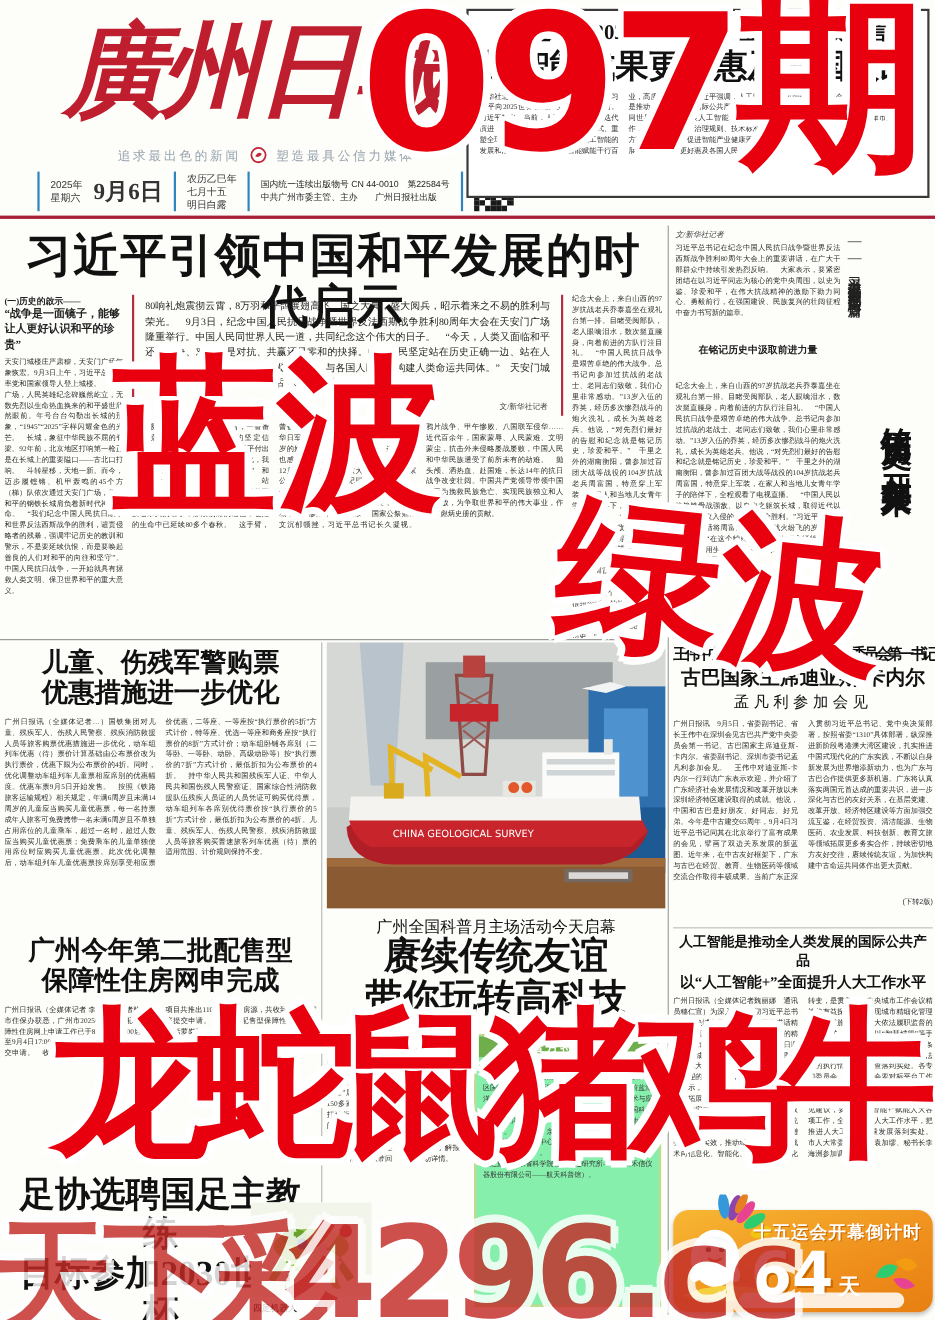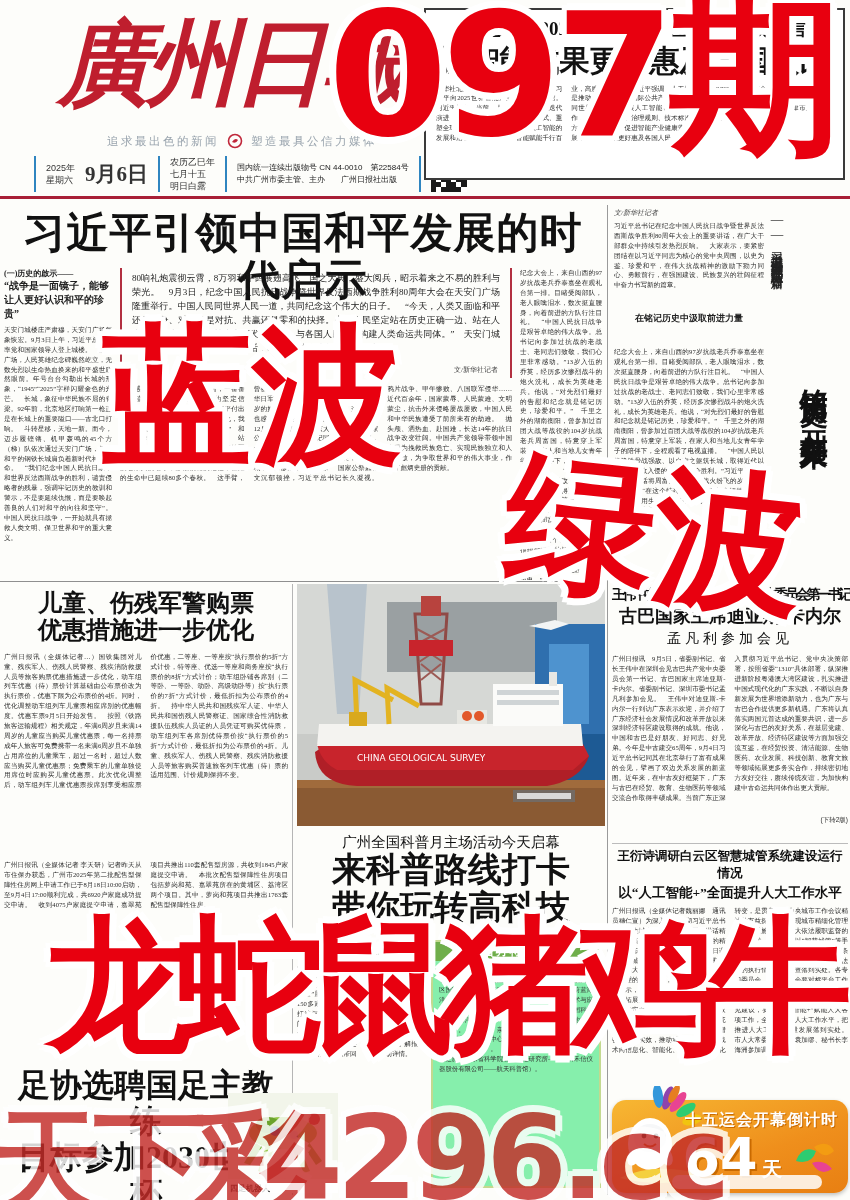--- a/index.html
+++ b/index.html
@@ -194,20 +194,24 @@
 
   <div class="abs" style="left:4px;top:590px;width:284px;">
     <div class="hl" style="font-size:24px;">
       <div>儿童、伤残军警购票</div>
       <div>优惠措施进一步优化</div>
     </div>
     <div class="body-txt cols2" style="margin-top:8px;height:182px;overflow:hidden;">广州日报讯（全媒体记者…）国铁集团对儿童、残疾军人、伤残人民警察、残疾消防救援人员等旅客购票优惠措施进一步优化，动车组列车优惠（待）票价计算基础由公布票价改为执行票价，优惠下限为公布票价的4折。同时，优化调整动车组列车儿童票相应席别的优惠幅度。优惠车票9月5日开始发售。　按照《铁路旅客运输规程》相关规定，年满6周岁且未满14周岁的儿童应当购买儿童优惠票，每一名持票成年人旅客可免费携带一名未满6周岁且不单独占用席位的儿童乘车，超过一名时，超过人数应当购买儿童优惠票；免费乘车的儿童单独使用席位时应购买儿童优惠票。此次优化调整后，动车组列车儿童优惠票按席别享受相应票价优惠，二等座、一等座按“执行票价的5折”方式计价，特等座、优选一等座和商务座按“执行票价的8折”方式计价；动车组卧铺各席别（二等卧、一等卧、动卧、高级动卧等）按“执行票价的7折”方式计价，最低折扣为公布票价的4折。　持中华人民共和国残疾军人证、中华人民共和国伤残人民警察证、国家综合性消防救援队伍残疾人员证的人员凭证可购买优待票，动车组列车各席别优待票价按“执行票价的5折”方式计价，最低折扣为公布票价的4折。儿童、残疾军人、伤残人民警察、残疾消防救援人员等旅客购买普速旅客列车优惠（待）票的适用范围、计价规则保持不变。</div>
   </div>
 
   <div class="abs" style="left:4px;top:852px;width:284px;">
+    <div class="hl" style="font-size:24px;">
+      <div>广州今年第二批配售型</div>
+      <div>保障性住房网申完成</div>
+    </div>
     <div class="body-txt cols2" style="margin-top:8px;height:118px;overflow:hidden;">广州日报讯（全媒体记者 李天研）记者昨天从市住保办获悉，广州市2025年第二批配售型保障性住房网上申请工作已于8月18日10:00启动，至9月4日17:00顺利完成，共6920户家庭成功提交申请。　收到4075户家庭提交申请，嘉翠苑项目共推出110套配售型房源，共收到1845户家庭提交申请。　本批次配售型保障性住房项目包括萝岗和苑、嘉翠苑所在的黄埔区、荔湾区两个项目。其中，萝岗和苑项目共推出1763套配售型保障性住房。</div>
   </div>
 
   <div class="abs" style="left:4px;top:1040px;width:284px;">
     <div class="hl" style="font-size:32px;margin-top:28px;">
       <div>足协选聘国足主教练</div>
       <div>目标参加2030世界杯</div>
     </div>
     <div class="body-txt cols2" style="margin-top:7px;height:93px;overflow:hidden;width:218px;">据新华社电　中国足协5日宣布，启动公开选聘男足国家队主教练的程序，并明确指出选聘目标是为完成2030世界杯参赛任务。　新任国足主教练需要满足七项基本条件：一是持有职业级教练证书且在有效期内；二是曾有国际足联、亚足联主办的正式赛事主教练执教经历；三是原则上60周岁以下，国籍不限，须全职工作；四是具有较强的沟通交流能力；五是身体健康、品行端正；六是兴奋剂方面无违规记录；七是熟悉国际足球发展趋势，具备把握队伍技术特点的能力，秉持积极主动的进攻理念和技战术风格。</div>
   </div>
@@ -265,21 +269,21 @@
       <rect x="52" y="128" width="18" height="14" fill="#d9a91e"></rect>
       <rect x="160" y="126" width="30" height="14" fill="#e7e7e2"></rect>
       <circle cx="170" cy="132" r="5" fill="#e2582a"></circle>
       <circle cx="182" cy="132" r="5" fill="#e2582a"></circle>
 
       <rect x="216" y="206" width="62" height="12" fill="#6e6e6e" opacity="0.8"></rect>
       <rect x="220" y="209" width="54" height="6" fill="#e6e6e6" opacity="0.9"></rect>
     </svg>
   </div>
   <div class="abs hl" style="left:297px;top:851px;width:308px;font-size:34px;">
-    <div>来科普路线打卡</div>
+    <div>赓续传统友谊</div>
     <div>带你玩转高科技</div>
   </div>
 
   <div class="abs" style="left:297px;top:940px;width:308px;height:252px;display:flex;gap:6px;">
     <div class="body-txt cols2" style="width:128px;flex:none;height:252px;overflow:hidden;">在广州市首个全国科普月主场活动暨第八届广州科普嘉年华活动的现场，主办方设立了“太阳系”“八大行星”展区，汇聚了150多家科普单位，打造沉浸式科学空间。主会场不但有得学，还有得玩！动动手指，转转圆盘，还有很多礼品可以带回家！现场为大家准备了4000份活动限量版文创和纪念品徽章！在科普月主会场展示项目集齐小彩蛋，可获得一套完整的2025年广州市全国科普月文创贴纸。　各分会场活动均免费，大家可以通过“广州市科协”公众号了解报名参与活动详情。</div>
     <div class="routebox" style="width:170px;flex:none;height:248px;box-sizing:border-box;overflow:hidden;">
       <div class="routehead">科普月特色路线</div>
       <div class="routetxt">路线一：走进前沿实验室，解码特色科研院所（广东科学中心——华南植物园——林园实验室——粤港澳大湾区国家纳米科技创新研究院）。　路线二：逐梦蔚蓝海洋、开启奇幻征途（自然资源部海洋环境探测技术与应用重点实验室、自然资源部南海调查中心——中国科学院南海海洋研究所——广州航海学院——正佳极地海洋世界）。　路线三：亲子同行探科普，联袂携手品新知（广州市儿童活动中心——广州动物园——广州图书馆——定力梦工厂）。　路线四：循“智能”轨迹，开启创新之旅（广东省科学院智能制造研究所——广州禾信仪器股份有限公司——航天科普馆）。</div>
     </div>
   </div>
@@ -288,21 +292,21 @@
     <div class="kicker" style="font-size:14px;letter-spacing:-3.2px;white-space:nowrap;">王伟中在深圳会见古巴共产党中央委员会第一书记、</div>
     <div class="hl" style="font-size:18px;margin-top:2px;">古巴国家主席迪亚斯-卡内尔</div>
     <div class="kicker" style="font-size:14px;font-weight:normal;margin-top:4px;letter-spacing:4px;">孟凡利参加会见</div>
     <div class="body-txt cols2" style="margin-top:6px;height:162px;overflow:hidden;">广州日报讯　9月5日，省委副书记、省长王伟中在深圳会见古巴共产党中央委员会第一书记、古巴国家主席迪亚斯-卡内尔。省委副书记、深圳市委书记孟凡利参加会见。　王伟中对迪亚斯-卡内尔一行到访广东表示欢迎，并介绍了广东经济社会发展情况和改革开放以来深圳经济特区建设取得的成就。他说，中国和古巴是好朋友、好同志、好兄弟。今年是中古建交65周年，9月4日习近平总书记同其在北京举行了富有成果的会见，擘画了双边关系发展的新蓝图。近年来，在中古友好框架下，广东与古巴在经贸、教育、生物医药等领域交流合作取得丰硕成果。当前广东正深入贯彻习近平总书记、党中央决策部署，按照省委“1310”具体部署，纵深推进新阶段粤港澳大湾区建设，扎实推进中国式现代化的广东实践，不断以自身新发展为世界增添新动力，也为广东与古巴合作提供更多新机遇。广东将认真落实两国元首达成的重要共识，进一步深化与古巴的友好关系，在基层党建、改革开放、经济特区建设等方面加强交流互鉴，在经贸投资、清洁能源、生物医药、农业发展、科技创新、教育文旅等领域拓展更多务实合作，持续密切地方友好交往，赓续传统友谊，为加快构建中古命运共同体作出更大贡献。</div>
     <div class="turnref">(下转2版)</div>
   </div>
 
   <div class="abs hline" style="left:612px;top:843px;width:236px;background:#bbb;"></div>
 
   <div class="abs" style="left:612px;top:848px;width:236px;">
-    <div class="kicker" style="font-size:12.5px;">王衍诗调研白云区智慧城管系统建设运行情况</div>
+    <div class="kicker" style="font-size:12.5px;">人工智能是推动全人类发展的国际公共产品</div>
     <div class="hl" style="font-size:13.5px;margin-top:3px;white-space:nowrap;">以“人工智能+”全面提升人大工作水平</div>
     <div class="body-txt cols2" style="margin-top:6px;height:200px;overflow:hidden;">广州日报讯（全媒体记者魏丽娜　通讯员穗仁宣）为深入学习贯彻习近平总书记在中央城市工作会议上的重要讲话精神，提高人大对城市管理监督工作的精准性，市人大常委会主任王衍诗近日调研智慧城管系统建设运行情况，听取系统运用大数据、人工智能等技术开展城市治理的情况汇报，现场观看各模块功能演示，并就管理人员考核管理、系统功能拓展应用等进行深入交流。王衍诗充分肯定白云智慧城管系统建设运行取得的成效。他强调，白云智慧城管系统减少了人力成本，提高了管理效率，增强了管理实效，推动城市管理从人海战术向信息化、智能化、精细化、高效化转变，是贯彻落实中央城市工作会议精神的有益探索，是实现城市精细化管理的重要措施，也是人大依法履职监督的重要方式。市人大要以“智慧城管”等手段促进《广州市绣花式城市治理促进条例》《广州市违法建设查处条例》等法规的执行情况监督检查落到实处。各专门委员会、工作委员会要对标平台工作部署，及时发现法规实施中的问题和政府工作的短板弱项，有针对性地提出意见建议，要以“人工智能+”赋能人大各项工作，全方位提高人大工作水平，把推进人大工作高质量发展落到实处。　市人大常委会副主任袁加缪、秘书长李海洲参加调研。</div>
   </div>
 
   <div class="abs banner" style="left:612px;top:1100px;width:236px;height:93px;">
     <svg class="abs" style="left:4px;top:-14px;" width="90" height="104" viewBox="0 0 90 104">
       <g>
         <ellipse cx="52" cy="12" rx="5" ry="12" fill="#8e44ad" transform="rotate(18 52 12)"></ellipse>
         <ellipse cx="62" cy="16" rx="5" ry="12" fill="#e84393" transform="rotate(38 62 16)"></ellipse>
         <ellipse cx="42" cy="10" rx="5" ry="12" fill="#3498db" transform="rotate(-6 42 10)"></ellipse>

